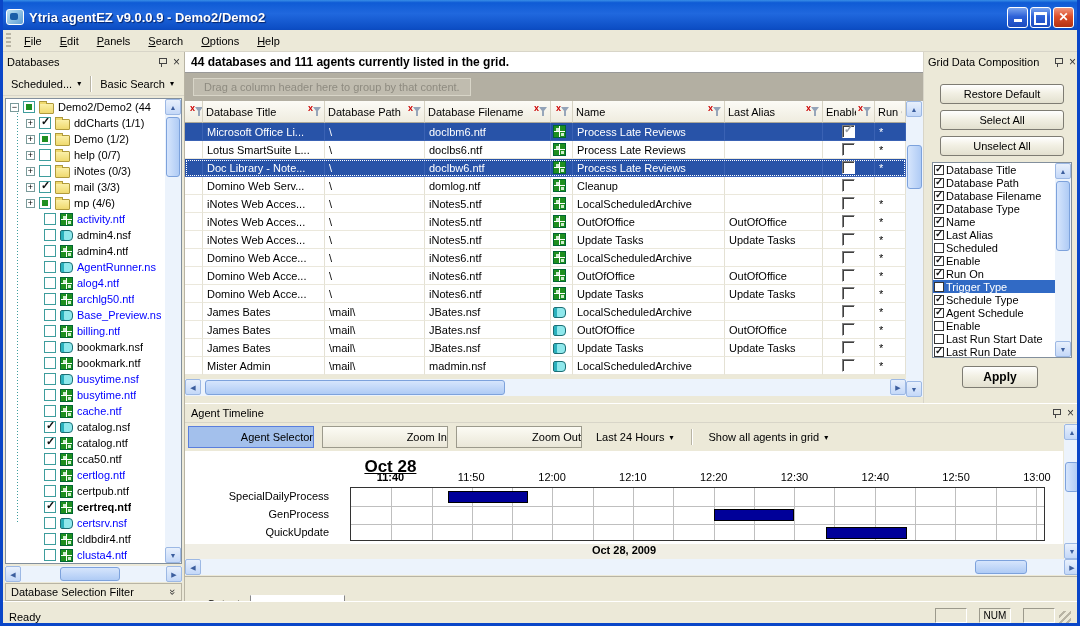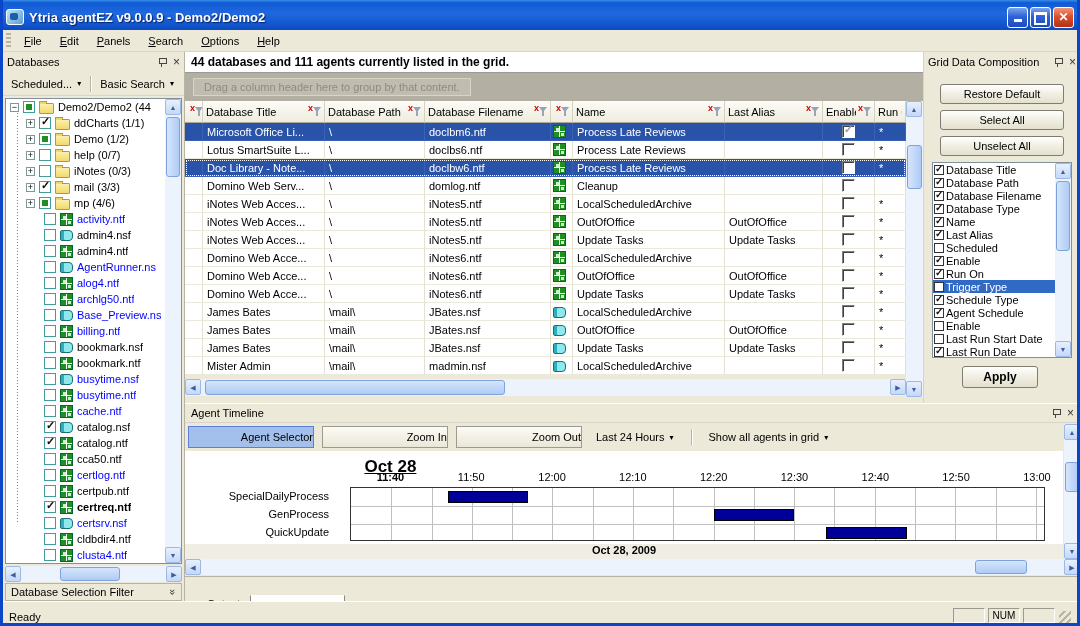--- a/index.html
+++ b/index.html
@@ -148,21 +148,21 @@
   #tl-hscroll{position:absolute;left:0;bottom:1px;right:0;height:16px;}
 
   
   #tabbar{left:182px;top:576px;width:895px;height:25px;background:#ECE9D8;border-top:1px solid #B8B4A4;
     display:flex;align-items:flex-start;padding-left:12px;font-size:11px;}
   .tab{padding:3px 10px 4px;margin-top:18px;}
   .tab.active{background:#fff;border:1px solid #888;border-top:1px solid #fff;border-radius:0 0 3px 3px;}
   #statusbar{left:0;top:601px;right:0;height:22px;background:#ECE9D8;border-top:1px solid #fff;
     display:flex;align-items:flex-end;font-size:11px;padding:0 6px;}
   #status-msg{flex:1;}
-  .spane{width:32px;height:15px;border:1px solid;border-color:#9C9A8C #fff #fff #9C9A8C;margin-left:3px;
+  .spane{width:32px;height:15px;border:1px solid;border-color:#9C9A8C #fff #fff #9C9A8C;margin-left:12px;
     text-align:center;line-height:13px;font-size:10px;}
   #grip{width:12px;height:12px;margin-left:4px;
     background:repeating-linear-gradient(135deg,transparent 0 3px,#B8B4A4 3px 5px);}
   #bottom-border{left:0;top:623px;right:0;height:3px;background:#0A46C8;margin:0 -3px;}
 </style>
 </head>
 <body>
 
 <div id="win">
 

